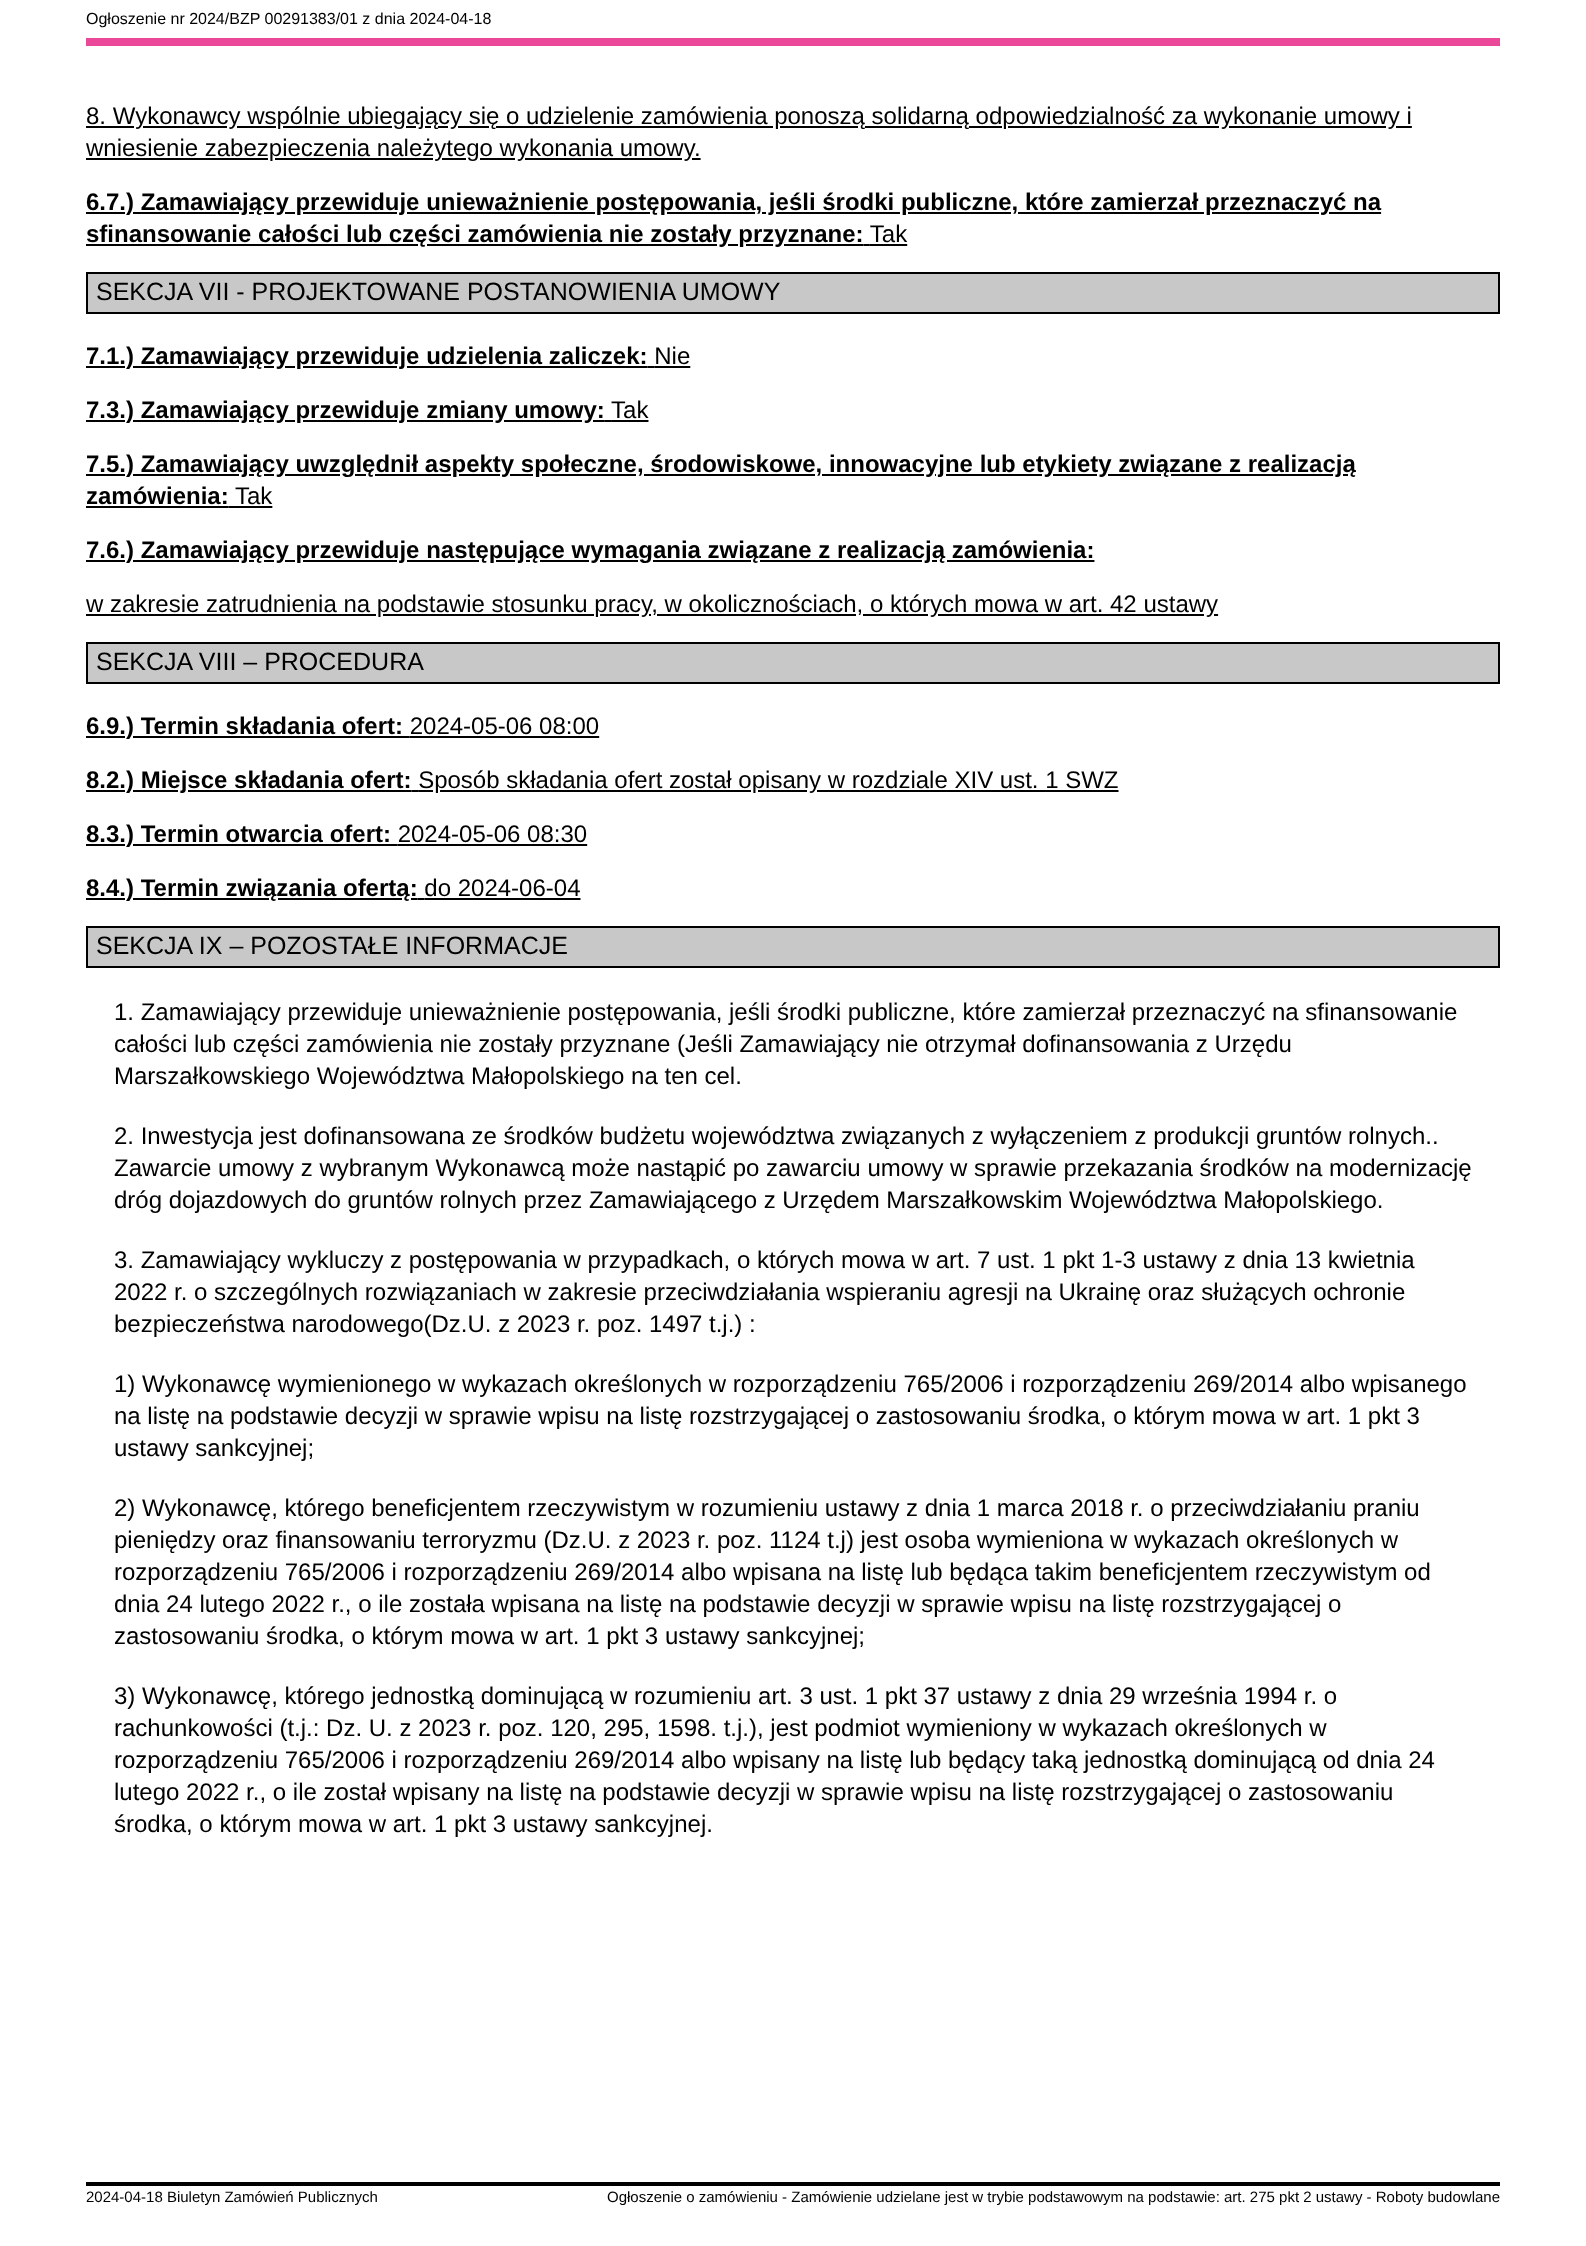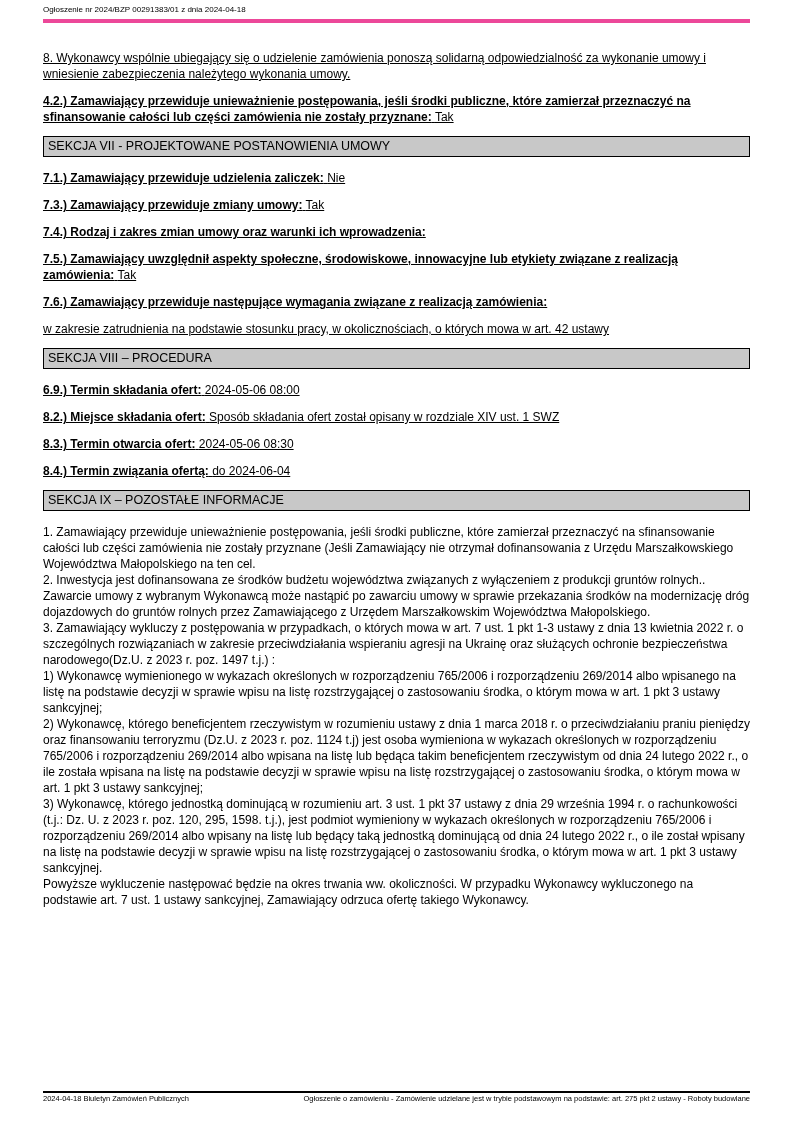--- a/index.html
+++ b/index.html
@@ -35,21 +35,21 @@
   .content strong.blk { display: block; }
   .section-bar {
     background: #c8c8c8;
     border: 1px solid #000000;
     font-weight: normal;
     font-size: 12.5px;
     line-height: 17px;
     padding: 1px 4px;
     margin: 0 0 13px 0;
   }
-  .notes div { margin: 0; }
+  .notes div { margin: 14px; }
   .page-footer {
     position: absolute;
     top: 1091px;
     left: 43px;
     right: 43px;
     border-top: 2px solid #000000;
     padding-top: 1px;
     display: flex;
     justify-content: space-between;
     font-size: 7.5px;
@@ -62,29 +62,29 @@
 <div class="page">
 
   <div class="page-header">
     <span>Ogłoszenie nr 2024/BZP 00291383/01 z dnia 2024-04-18</span>
   </div>
 
   <div class="content">
 
     <p>8. Wykonawcy wspólnie ubiegający się o udzielenie zamówienia ponoszą solidarną odpowiedzialność za wykonanie umowy i wniesienie zabezpieczenia należytego wykonania umowy.</p>
 
-    <p><strong>4.2.) Zamawiający przewiduje unieważnienie postępowania, jeśli środki publiczne, które zamierzał przeznaczyć na sfinansowanie całości lub części zamówienia nie zostały przyznane:</strong> <span>Tak</span></p>
+    <p><strong>6.7.) Zamawiający przewiduje unieważnienie postępowania, jeśli środki publiczne, które zamierzał przeznaczyć na sfinansowanie całości lub części zamówienia nie zostały przyznane:</strong> <span>Tak</span></p>
 
     <div class="section-bar">SEKCJA VII - PROJEKTOWANE POSTANOWIENIA UMOWY</div>
 
     <p><strong>7.1.) Zamawiający przewiduje udzielenia zaliczek:</strong> <span>Nie</span></p>
 
     <p><strong>7.3.) Zamawiający przewiduje zmiany umowy:</strong> <span>Tak</span></p>
 
-    <p><strong class="blk">7.4.) Rodzaj i zakres zmian umowy oraz warunki ich wprowadzenia:</strong></p>
+    <p></p>
 
     <p><strong>7.5.) Zamawiający uwzględnił aspekty społeczne, środowiskowe, innowacyjne lub etykiety związane z realizacją zamówienia:</strong> <span>Tak</span></p>
 
     <p><strong>7.6.) Zamawiający przewiduje następujące wymagania związane z realizacją zamówienia:</strong></p>
 
     <p>w zakresie zatrudnienia na podstawie stosunku pracy, w okolicznościach, o których mowa w art. 42 ustawy</p>
 
     <div class="section-bar">SEKCJA VIII – PROCEDURA</div>
 
     <p><strong>6.9.) Termin składania ofert:</strong> <span>2024-05-06 08:00</span></p>
@@ -97,21 +97,20 @@
 
     <div class="section-bar">SEKCJA IX – POZOSTAŁE INFORMACJE</div>
 
     <div class="notes">
       <div>1. Zamawiający przewiduje unieważnienie postępowania, jeśli środki publiczne, które zamierzał przeznaczyć na sfinansowanie całości lub części zamówienia nie zostały przyznane (Jeśli Zamawiający nie otrzymał dofinansowania z Urzędu Marszałkowskiego Województwa Małopolskiego na ten cel.</div>
       <div>2. Inwestycja jest dofinansowana ze środków budżetu województwa związanych z wyłączeniem z produkcji gruntów rolnych.. Zawarcie umowy z wybranym Wykonawcą może nastąpić po zawarciu umowy w sprawie przekazania środków na modernizację dróg dojazdowych do gruntów rolnych przez Zamawiającego z Urzędem Marszałkowskim Województwa Małopolskiego.</div>
       <div>3. Zamawiający wykluczy z postępowania w przypadkach, o których mowa w art. 7 ust. 1 pkt 1-3 ustawy z dnia 13 kwietnia 2022 r. o szczególnych rozwiązaniach w zakresie przeciwdziałania wspieraniu agresji na Ukrainę oraz służących ochronie bezpieczeństwa narodowego(Dz.U. z 2023 r. poz. 1497 t.j.) :</div>
       <div>1) Wykonawcę wymienionego w wykazach określonych w rozporządzeniu 765/2006 i rozporządzeniu 269/2014 albo wpisanego na listę na podstawie decyzji w sprawie wpisu na listę rozstrzygającej o zastosowaniu środka, o którym mowa w art. 1 pkt 3 ustawy sankcyjnej;</div>
       <div>2) Wykonawcę, którego beneficjentem rzeczywistym w rozumieniu ustawy z dnia 1 marca 2018 r. o przeciwdziałaniu praniu pieniędzy oraz finansowaniu terroryzmu (Dz.U. z 2023 r. poz. 1124 t.j) jest osoba wymieniona w wykazach określonych w rozporządzeniu 765/2006 i rozporządzeniu 269/2014 albo wpisana na listę lub będąca takim beneficjentem rzeczywistym od dnia 24 lutego 2022 r., o ile została wpisana na listę na podstawie decyzji w sprawie wpisu na listę rozstrzygającej o zastosowaniu środka, o którym mowa w art. 1 pkt 3 ustawy sankcyjnej;</div>
       <div>3) Wykonawcę, którego jednostką dominującą w rozumieniu art. 3 ust. 1 pkt 37 ustawy z dnia 29 września 1994 r. o rachunkowości (t.j.: Dz. U. z 2023 r. poz. 120, 295, 1598. t.j.), jest podmiot wymieniony w wykazach określonych w rozporządzeniu 765/2006 i rozporządzeniu 269/2014 albo wpisany na listę lub będący taką jednostką dominującą od dnia 24 lutego 2022 r., o ile został wpisany na listę na podstawie decyzji w sprawie wpisu na listę rozstrzygającej o zastosowaniu środka, o którym mowa w art. 1 pkt 3 ustawy sankcyjnej.</div>
-      <div>Powyższe wykluczenie następować będzie na okres trwania ww. okoliczności. W przypadku Wykonawcy wykluczonego na podstawie art. 7 ust. 1 ustawy sankcyjnej, Zamawiający odrzuca ofertę takiego Wykonawcy.</div>
     </div>
 
   </div>
 
   <div class="page-footer">
     <span>2024-04-18 Biuletyn Zamówień Publicznych</span>
     <span>Ogłoszenie o zamówieniu - Zamówienie udzielane jest w trybie podstawowym na podstawie: art. 275 pkt 2 ustawy - Roboty budowlane</span>
   </div>
 
 </div>

